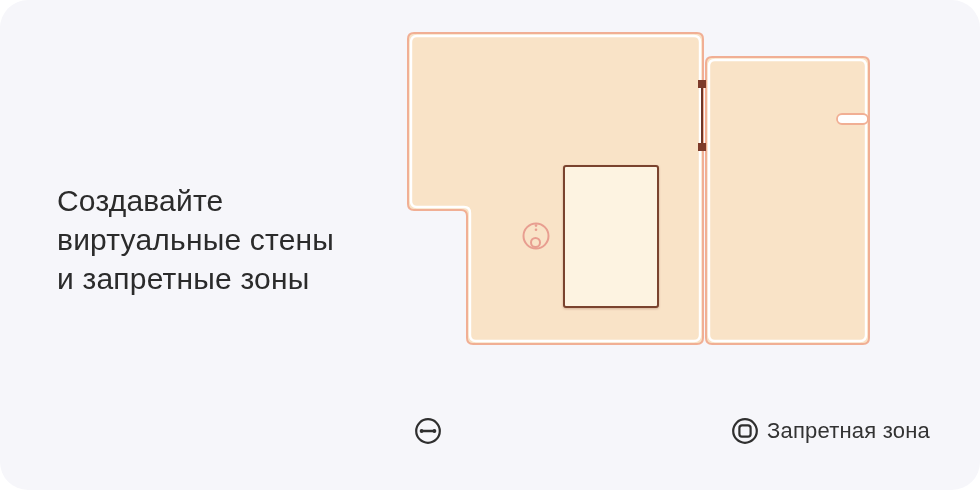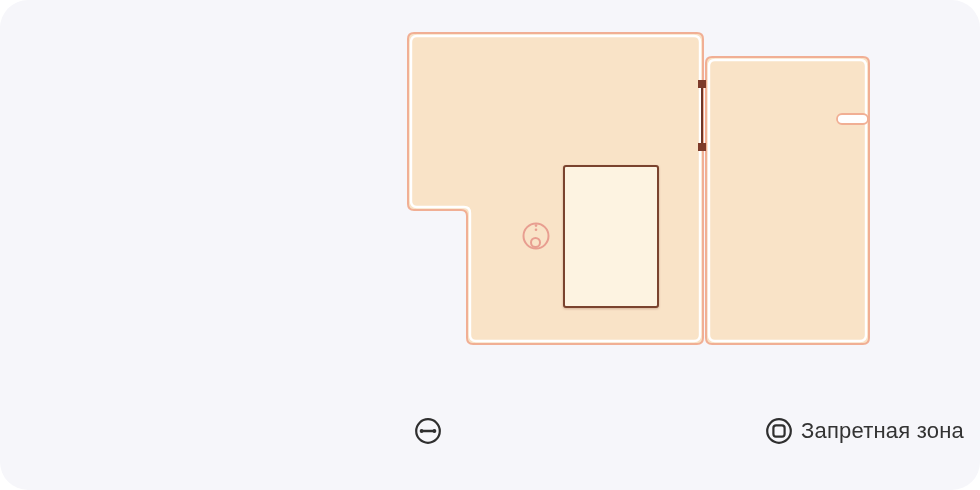--- a/index.html
+++ b/index.html
@@ -37,36 +37,39 @@
   .vwall-line{stroke:var(--virtual-wall-line);stroke-width:2;}
   .vwall-end{fill:var(--virtual-wall-endpoint);}
   .nogo{fill:var(--no-go-fill);stroke:var(--no-go-border);stroke-width:2;
         filter:drop-shadow(0 1.5px 1px rgba(122,60,40,.30));}
   .robot-stroke{fill:none;stroke:var(--robot);stroke-width:2;}
   .robot-dot{fill:var(--robot);}
   .legend-item{
     position:absolute;top:415px;height:32px;display:flex;align-items:center;gap:17px;
   }
   .legend-item.first{left:414px;}
-  .legend-item.second{left:765px;gap:8px;}
+  .legend-item.second{left:731px;gap:8px;}
   .legend-label{
     font-size:22px;color:var(--legend-text);font-weight:400;letter-spacing:0.2px;
     white-space:nowrap;
   }
   .licon{display:block;}
   .licon .ring{fill:none;stroke:var(--legend-icon);stroke-width:2.2;}
   .licon .stroke{fill:none;stroke:var(--legend-icon);stroke-width:2.6;stroke-linecap:round;}
   .licon .fillshape{fill:var(--legend-icon);}
 </style>
 </head>
 <body>
 
 <div class="stage">
   <div class="card">
 
+    <div class="title">Создавайте
+виртуальные стены
+и запретные зоны</div>
 
     <svg class="map" viewBox="0 0 480 324">
 
       <g>
         <path class="room-outer" d="M 14,5 L 297,5 Q 303,5 303,11 L 303,310 Q 303,316 297,316 L 73,316 Q 67,316 67,310 L 67,188 Q 67,182 61,182 L 14,182 Q 8,182 8,176 L 8,11 Q 8,5 14,5 Z"></path>
         <path class="room-inner" d="M 17,8 L 294,8 Q 300,8 300,14 L 300,307 Q 300,313 294,313 L 76,313 Q 70,313 70,307 L 70,185 Q 70,179 64,179 L 17,179 Q 11,179 11,173 L 11,14 Q 11,8 17,8 Z"></path>
       </g>
 
       <g>
         <path class="room-outer" d="M 312,29 L 463,29 Q 469,29 469,35 L 469,310 Q 469,316 463,316 L 312,316 Q 306,316 306,310 L 306,35 Q 306,29 312,29 Z"></path>

